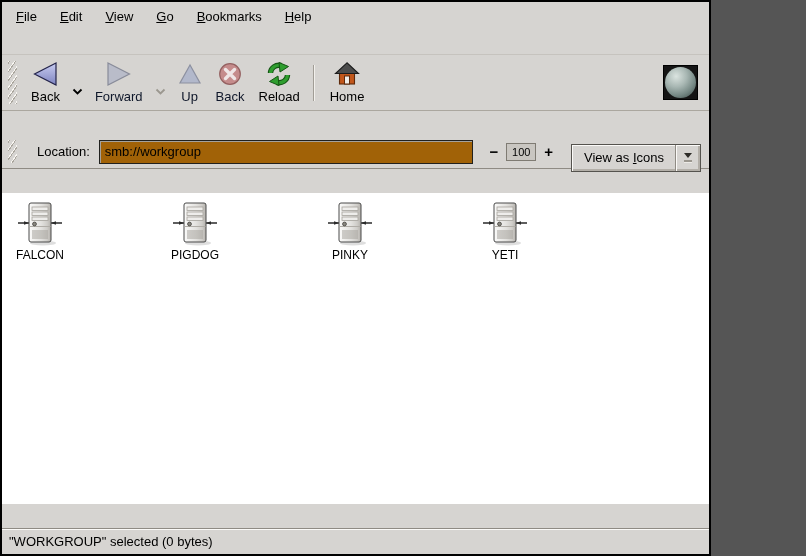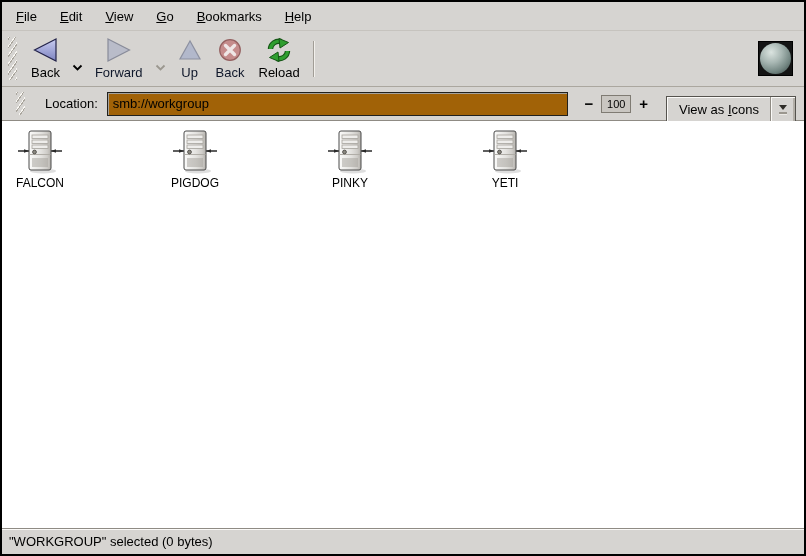--- a/index.html
+++ b/index.html
@@ -1,25 +1,26 @@
 <!DOCTYPE html>
 <html><head>
 <meta charset="utf-8">
 <style>
   * { box-sizing: border-box; }
   html,body { margin:0; padding:0; background:#555; }
   .window {
-    width:806px; height:556px;
+    width:711px; height:556px;
     border:2px solid #000;
     background:#d6d4d1;
     font-family:"Liberation Sans", sans-serif;
     color:#000;
     display:flex; flex-direction:column;
     overflow:hidden;
     position:relative;
+    gap:24px;
   }
   u { text-decoration:underline; }
 
   
   .menubar {
     height:28px; flex:none;
     display:flex; align-items:center;
     padding-left:4px;
   }
   .menu-item {
@@ -63,21 +64,21 @@
   .sphere {
     width:31px; height:31px; border-radius:50%;
     background:radial-gradient(circle at 36% 30%,
       #dbe4e0 0%, #a8b7b3 36%, #748783 66%, #4c5d5a 86%, #3a4947 100%);
   }
 
   
   .locbar {
     height:34px; flex:none;
     display:flex; align-items:center;
-    padding:0 8px 0 12px;
+    padding:0 8px 0 4px;
     border-bottom:1px solid #8f8b84;
   }
   .locbar .grip { margin:5px 7px 5px 2px; }
   .loc-label { font-size:13px; margin:0 9px 0 13px; white-space:nowrap; }
   .loc-input {
     flex:1; min-width:0; height:24px;
     border:1px solid #21211e;
     box-shadow:inset 1px 1px 0 #a5a29c;
     background:#a16207;
     font:13px "Liberation Sans", sans-serif;
@@ -246,20 +247,30 @@
           <path d="M21.5 13 A 8.5 8 0 0 1 11 20.5" fill="none" stroke="#155515" stroke-width="5.4"></path>
           <path d="M21.5 13 A 8.5 8 0 0 1 11 20.5" fill="none" stroke="#2f9e2f" stroke-width="3.2"></path>
           <polygon points="13,23.5 3.5,19.5 12,14" fill="#2f9e2f" stroke="#155515" stroke-width="1"></polygon>
         </svg>
       </span>
       <span class="tb-label">Reload</span>
     </div>
 
     <div class="tb-sep"></div>
 
+    <div class="tb-btn">
+      <span class="tb-icon">
+        <svg width="26" height="24" viewBox="0 0 26 24">
+          <rect x="5.5" y="10" width="15" height="12" fill="#c2571b" stroke="#5e2a0c" stroke-width="1.1"></rect>
+          <polygon points="13,0.8 1.5,11.5 24.5,11.5" fill="#4c4c4c" stroke="#1c1c1c" stroke-width="1.1"></polygon>
+          <rect x="10.5" y="14" width="5" height="8" fill="#f0eeea" stroke="#5e2a0c" stroke-width="1"></rect>
+        </svg>
+      </span>
+      <span class="tb-label">Home</span>
+    </div>
 
     <div class="throbber">
       <div class="sphere"></div>
     </div>
   </div>
 
   <div class="locbar">
     <div class="grip"></div>
     <span class="loc-label">Location:</span>
     <input class="loc-input" type="text" value="smb://workgroup" style="">

